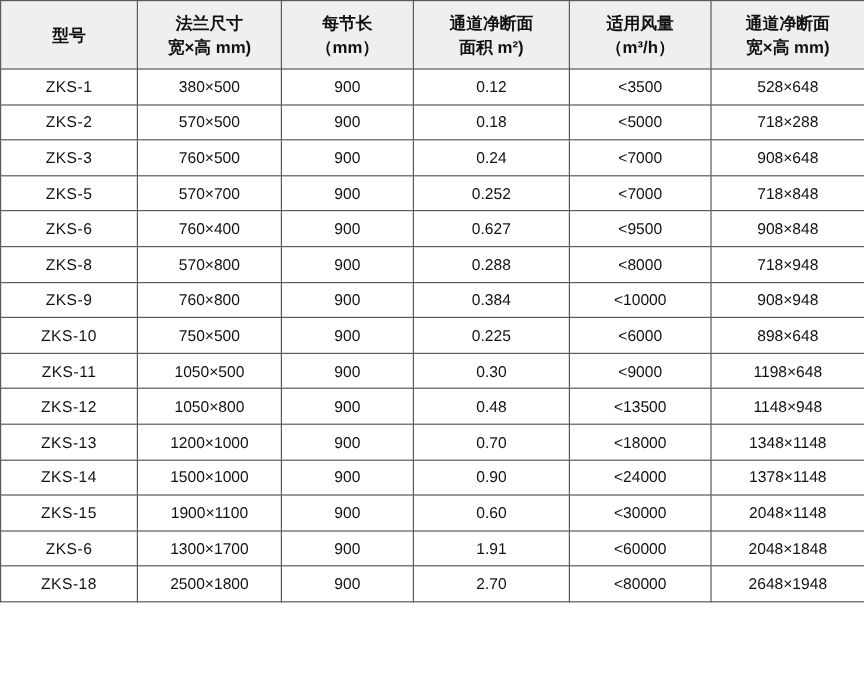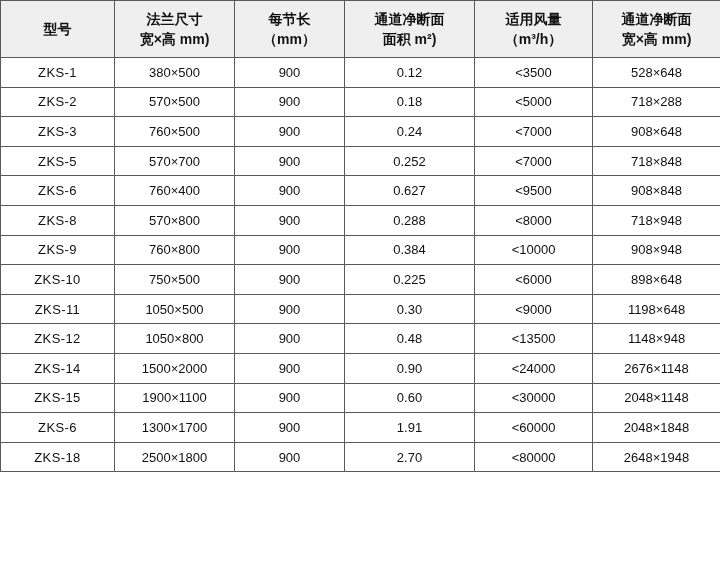--- a/index.html
+++ b/index.html
@@ -169,26 +169,34 @@
       </tr>
       <tr>
         <td class="model">ZKS-12</td>
         <td>1050×800</td>
         <td>900</td>
         <td>0.48</td>
         <td>&lt;13500</td>
         <td>1148×948</td>
       </tr>
       <tr>
+        <td class="model">ZKS-13</td>
+        <td>1200×1000</td>
+        <td>900</td>
+        <td>0.70</td>
+        <td>&lt;18000</td>
+        <td>1348×1148</td>
+      </tr>
+      <tr>
         <td class="model">ZKS-14</td>
-        <td>1500×2000</td>
+        <td>1500×1000</td>
         <td>900</td>
         <td>0.90</td>
         <td>&lt;24000</td>
-        <td>2676×1148</td>
+        <td>1378×1148</td>
       </tr>
       <tr>
         <td class="model">ZKS-15</td>
         <td>1900×1100</td>
         <td>900</td>
         <td>0.60</td>
         <td>&lt;30000</td>
         <td>2048×1148</td>
       </tr>
       <tr>

